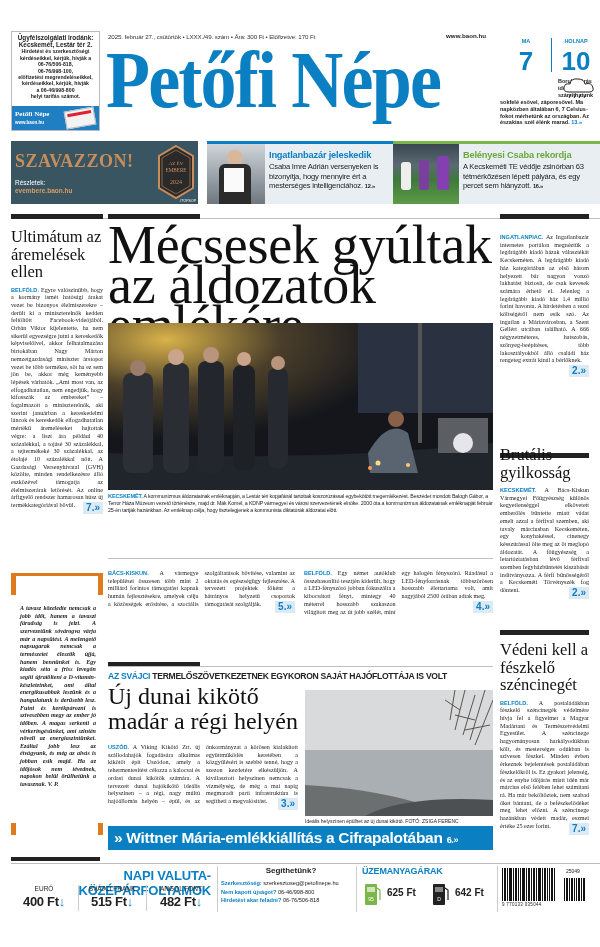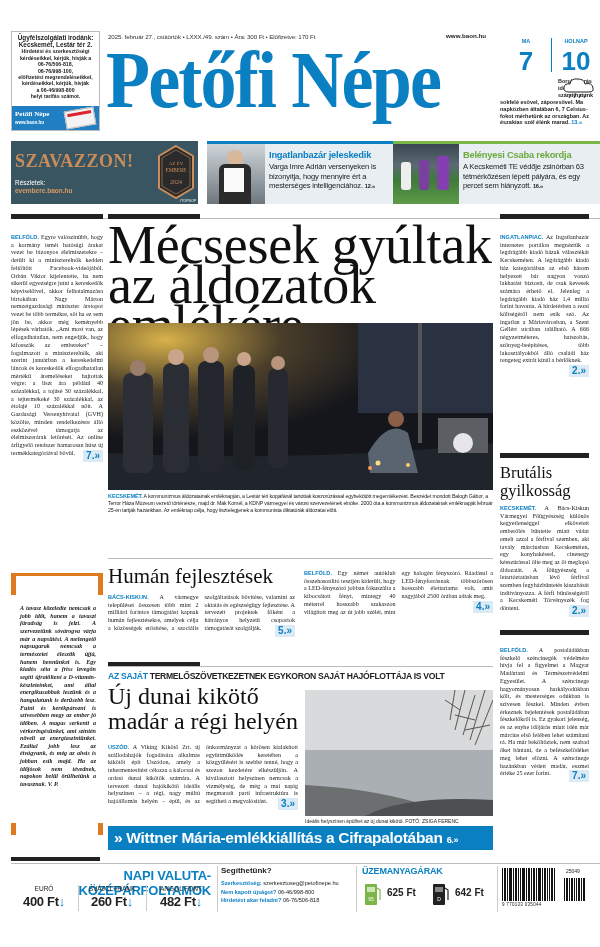--- a/index.html
+++ b/index.html
@@ -76,21 +76,21 @@
   
   #fx { left: 11px; top: 868px; width: 200px; }
   #fx .title { font-weight: bold; font-size: 13px; color: #0a7fc2; letter-spacing: -0.2px; text-align: right; }
   #fx .cell { position: absolute; top: 17px; width: 66px; text-align: center; }
   #fx .cell .lbl { font-size: 6.5px; color: #222; }
   #fx .cell .val { font-size: 13px; font-weight: bold; color: #222; margin-top: 2px; letter-spacing: -0.3px; }
   #fx .cell .arr { color: #0a7fc2; font-weight: normal; }
   #fx .sep { position: absolute; top: 17px; width: 1px; height: 26px; background: #ccc; }
 
   #help { left: 221px; top: 866px; width: 140px; }
-  #help .title { font-weight: bold; font-size: 8px; color: #222; }
+  #help .title { font-weight: bold; font-size: 8px; color: #222; text-align: center; }
   #help .row { font-size: 5.6px; line-height: 8.5px; color: #222; white-space: nowrap; }
   #help .row b { color: #0a7fc2; }
 
   #fuel { left: 362px; top: 866px; width: 136px; }
   #fuel .title { font-weight: bold; font-size: 9px; color: #0a7fc2; letter-spacing: -0.2px; }
   #fuel .pump { position: absolute; top: 16px; width: 18px; height: 24px; }
   #fuel .price { position: absolute; top: 21px; font-size: 10px; font-weight: bold; color: #222; }
 
   #barcode { left: 500px; top: 866px; width: 92px; height: 43px; }
 </style>
@@ -153,21 +153,21 @@
 </div>
 
 <div id="teaser1" class="abs teaser">
   <div class="ph">
     <div style="position:absolute;left:20px;top:6px;width:16px;height:16px;border-radius:50%;background:#d9b79a;"></div>
     <div style="position:absolute;left:12px;top:20px;width:32px;height:40px;background:#2b2b2b;border-radius:6px 6px 0 0;"></div>
     <div style="position:absolute;left:17px;top:24px;width:20px;height:24px;background:#fafafa;"></div>
   </div>
   <div class="hd blue" style="left:62px;top:6px">Ingatlanbazár jeleskedik</div>
   <div class="bd" style="left:62px;top:18px;width:125px">
-    <span>Varga Imre Adrián versenyeken is bizonyítja, hogy mennyire ért a mesterséges intelligenciához.</span>
+    <span>Csaba Imre Adrián versenyeken is bizonyítja, hogy mennyire ért a mesterséges intelligenciához.</span>
     <span class="pg">12.»</span>
   </div>
 </div>
 
 <div id="teaser2" class="abs teaser">
   <div class="ph">
     <div style="position:absolute;left:8px;top:18px;width:10px;height:28px;background:#eee;border-radius:3px;"></div>
     <div style="position:absolute;left:26px;top:16px;width:10px;height:30px;background:#7b3fa0;border-radius:3px;"></div>
     <div style="position:absolute;left:44px;top:12px;width:12px;height:34px;background:#8440b0;border-radius:3px;"></div>
   </div>
@@ -177,20 +177,21 @@
     <span class="pg">16.»</span>
   </div>
 </div>
 
 <div class="abs rule-thin" style="left:11px;top:218px;width:589px"></div>
 <div class="abs rule-thick" style="left:11px;top:214px;width:92px"></div>
 <div class="abs rule-thick" style="left:108px;top:214px;width:92px"></div>
 <div class="abs rule-thick" style="left:500px;top:214px;width:89px"></div>
 
 <div class="abs col-left" style="top:228px">
+  <div class="hd-side">Ultimátum az áremelések ellen</div>
   <div class="bodytxt" style="margin-top:6px">
     <span class="kicker">BELFÖLD.</span>
     <span>Egyre valószínűbb, hogy a kormány ismét hatósági árakat vezet be bizonyos élelmiszerekre – derült ki a miniszterelnök kedden feltöltött Facebook-videójából. Orbán Viktor kijelentette, ha nem sikerül egyezségre jutni a kereskedők képviselőivel, akkor felhatalmazása birtokában Nagy Márton nemzetgazdasági miniszter árstopot vezet be több termékre, sőt ha ez sem jön be, akkor még keményebb lépések várhatók. „Ami most van, az elfogadhatatlan, nem engedjük, hogy kifosszák az embereket” – fogalmazott a miniszterelnök, aki szerint januárban a kereskedelmi láncok és kereskedők elfogadhatatlan mértékű áremeléseket hajtottak végre: a liszt ára például 40 százalékkal, a tojásé 30 százalékkal, a tejtermékeké 30 százalékkal, az étolajé 10 százalékkal nőtt. A Gazdasági Versenyhivatal (GVH) közölte, minden rendelkezésre álló eszközével támogatja az élelmiszerárak letörését. Az online árfigyelő rendszer hamarosan húsz új termékkategóriával bővül.</span>
     <span class="ref">7.»</span>
   </div>
 </div>
 
 <div id="main-headline" class="abs">Mécsesek gyúltak az áldozatok emlékére</div>
 <div id="main-photo" class="abs">
   <svg width="385" height="167" viewBox="0 0 385 167">
@@ -230,30 +231,31 @@
 </div>
 
 <div class="abs col-right" style="top:228px">
   <div class="bodytxt" style="margin-top:6px">
     <span class="kicker">INGATLANPIAC.</span>
     <span>Az Ingatlanbazár internetes portálon megnéztük a legdrágább kiadó házak választékát Kecskeméten. A legdrágább kiadó ház kategóriában az első három helyezett bár nagyon vonzó lakhatást biztosít, de csak kevesek számára érhető el. Jelenleg a legdrágább kiadó ház 1,4 millió forint havonta. A hirdetésben a rezsi költségéről nem esik szó. Az ingatlan a Máriavárosban, a Szent Gellért utcában található. A 666 négyzetméteres, hatszobás, szőnyeg-beépítéses, több lakosztályokból álló családi ház rengeteg extrát kínál a bérlőknek.</span>
     <span class="ref">2.»</span>
   </div>
 </div>
 <div class="abs rule-thick" style="left:500px;top:453px;width:89px"></div>
-<div class="abs col-right" style="top:464px">
+<div class="abs col-right" style="top:446px">
   <div class="hd-side">Brutális gyilkosság</div>
   <div class="bodytxt" style="margin-top:6px">
     <span class="kicker">KECSKEMÉT.</span>
     <span>A Bács-Kiskun Vármegyei Főügyészség különös kegyetlenséggel elkövetett emberölés bűntette miatt vádat emelt azzal a férfival szemben, aki tavaly márciusban Kecskeméten, egy konyhakéssel, cinenegy késszúrással ölte meg az őt meglopó áldozatát. A főügyészség a letartóztatásban lévő férfival szemben fegyházbüntetés kiszabását indítványozza. A férfi bűnösségéről a Kecskeméti Törvényszék fog dönteni.</span>
     <span class="ref">2.»</span>
   </div>
 </div>
 <div class="abs rule-thick" style="left:500px;top:630px;width:89px"></div>
 <div class="abs col-right" style="top:641px">
+  <div class="hd-side">Védeni kell a fészkelő széncinegét</div>
   <div class="bodytxt" style="margin-top:6px">
     <span class="kicker">BELFÖLD.</span>
     <span>A postaládákban fészkelő széncinegék védelmére hívja fel a figyelmet a Magyar Madártani és Természetvédelmi Egyesület. A széncinege hagyományosan harkályodúkban költ, és mesterséges odúkban is szívesen fészkel. Minden évben érkeznek bejelentések postaládában fészkelőkről is. Ez gyakori jelenség, és az enyhe időjárás miatt idén már március első felében lehet számítani rá. Ha már beköltöztek, nem szabad őket bántani, de a befészkelődéket meg lehet előzni. A széncinege hazánkban védett madár, eszmei értéke 25 ezer forint.</span>
     <span class="ref">7.»</span>
   </div>
 </div>
 
 <div id="jo-reggelt" class="abs">
   <div class="bar-l"></div>
   <div class="bar-t"></div>
@@ -261,39 +263,38 @@
   <div class="bar-bl"></div>
   <div class="bar-br"></div>
   <div class="txt">
     <span>A tavasz közeledte nemcsak a jobb időt, hanem a tavaszi fáradság is jelzi. A szervezetünk sóvárogva várja már a napsütést. A melengető napsugarak nemcsak a természetet élesztik újjá, hanem bennünket is. Egy kiadós séta a friss levegőn segíti újratölteni a D-vitamin-készleteinket, ami által energikusabbak leszünk és a hangulatunk is derűsebb lesz. Futni és kerékpározni is szívesebben megy az ember jó időben. A magas serkenti a vérkeringésünket, ami szintén növeli az energiaszintünket. Ezáltal jobb lesz az étvágyunk, és még az alvás is jobban esik majd. Ha az időjósok nem tévednek, napokon belül örülhetünk a tavasznak.</span>
     <span>V. P.</span>
   </div>
 </div>
 
 <div class="abs rule-thin" style="left:108px;top:558px;width:385px"></div>
 <div class="abs" style="left:108px;top:564px;width:187px">
-  <div class="serif" style="font-size:21px;line-height:24px;color:#111;white-space:nowrap">Humán fejlesztések</div>
   <div class="bodytxt" style="margin-top:6px;column-count:2;column-gap:6px">
     <span class="kicker">BÁCS-KISKUN.</span>
     <span>A vármegye települései összesen több mint 2 milliárd forintos támogatást kapnak humán fejlesztésekre, amelyek célja a közösségek erősítése, a szociális szolgáltatások bővítése, valamint az oktatás és egészségügy fejlesztése. A tervezett projektek főként a hátrányos helyzetű csoportok támogatását szolgálják.</span>
     <span class="ref">5.»</span>
   </div>
 </div>
 <div class="abs" style="left:304px;top:564px;width:189px">
   <div class="bodytxt" style="margin-top:6px;column-count:2;column-gap:6px">
     <span class="kicker">BELFÖLD.</span>
     <span>Egy német autóklub összehasonlító tesztjén kiderült, hogy a LED-fényszóró jobban fókuszálta a kibocsátott fényt, mintegy 40 méterrel hosszabb szakaszon világított meg az út jobb szélét, mint egy halogén fényszóró. Ráadásul a LED-fényforrásnak többszörösen hosszabb élettartama volt, amit nagyjából 2500 órában adtak meg.</span>
     <span class="ref">4.»</span>
   </div>
 </div>
 <div class="abs rule-thick" style="left:108px;top:662px;width:92px"></div>
 <div class="abs rule-thin" style="left:108px;top:666px;width:385px"></div>
 
 <div class="abs" style="left:108px;top:671px;width:385px;font-size:8.6px;font-weight:bold;letter-spacing:-0.3px;white-space:nowrap">
-  <span class="blue">AZ SAJÁT</span>
+  <span class="blue">AZ SVÁJCI</span>
   <span style="font-weight:bold;color:#222">TERMELŐSZÖVETKEZETNEK EGYKORON SAJÁT HAJÓFLOTTÁJA IS VOLT</span>
 </div>
 <div class="abs serif" style="left:108px;top:684px;width:190px;font-size:24px;line-height:25px;color:#111">Új dunai kikötő madár a régi helyén</div>
 <div class="abs bodytxt" style="left:108px;top:744px;width:190px;column-count:2;column-gap:6px">
   <span class="kicker">USZÓD.</span>
   <span>A Viking Kikötő Zrt. új szállodahajók fogadására alkalmas kikötőt épít Uszódon, amely a tehermentesítést célozza a kalocsai és ordasi dunai kikötők számára. A tervezett dunai hajókikötő ideális helyszínen – a régi, nagy múltú hajóállomás helyén – épül, és az önkormányzat a körösen kialakított együttműködés keretében a közgyűlésért is szebbé tenné, hogy a szezon kezdetére elkészüljön. A kiválasztott helyszínen nemcsak a vízmélység, de még a mai napig megmaradt parti infrastruktúra is segítheti a megvalósítást.</span>
   <span class="ref">3.»</span>
 </div>
 <div class="abs" style="left:305px;top:690px;width:188px;height:126px;overflow:hidden">
   <svg width="188" height="126" viewBox="0 0 188 126">
@@ -319,21 +320,21 @@
 
 <div id="fx" class="abs">
   <div class="title">NAPI VALUTA-KÖZÉPÁRFOLYAMOK</div>
   <div class="cell" style="left:0">
     <div class="lbl">EURÓ</div>
     <div class="val"><span>400 Ft</span><span class="arr">↓</span></div>
   </div>
   <div class="sep" style="left:67px"></div>
   <div class="cell" style="left:68px">
     <div class="lbl">SVÁJCI FRANK</div>
-    <div class="val"><span>260 Ft</span><span class="arr">↓</span></div>
+    <div class="val"><span>515 Ft</span><span class="arr">↓</span></div>
   </div>
   <div class="sep" style="left:135px"></div>
   <div class="cell" style="left:137px">
     <div class="lbl">ANGOL FONT</div>
     <div class="val"><span>482 Ft</span><span class="arr">↓</span></div>
   </div>
 </div>
 
 <div class="abs" style="left:217px;top:866px;width:1px;height:46px;background:#ccc"></div>
 <div id="help" class="abs">

